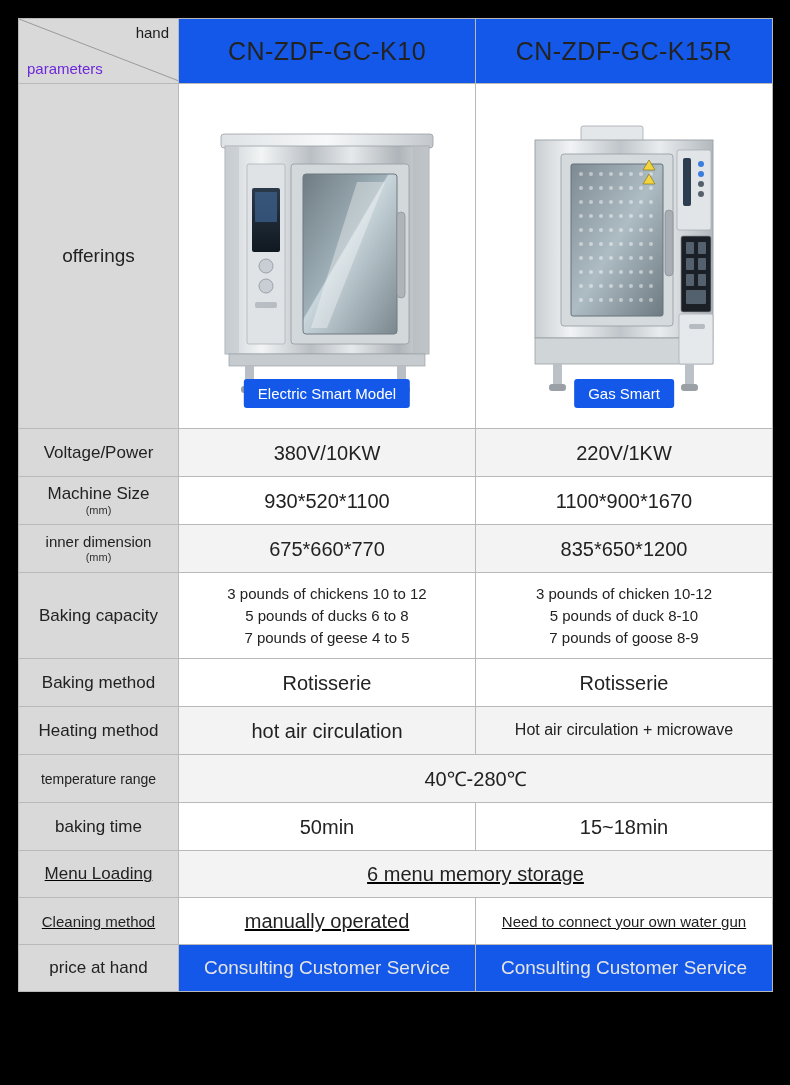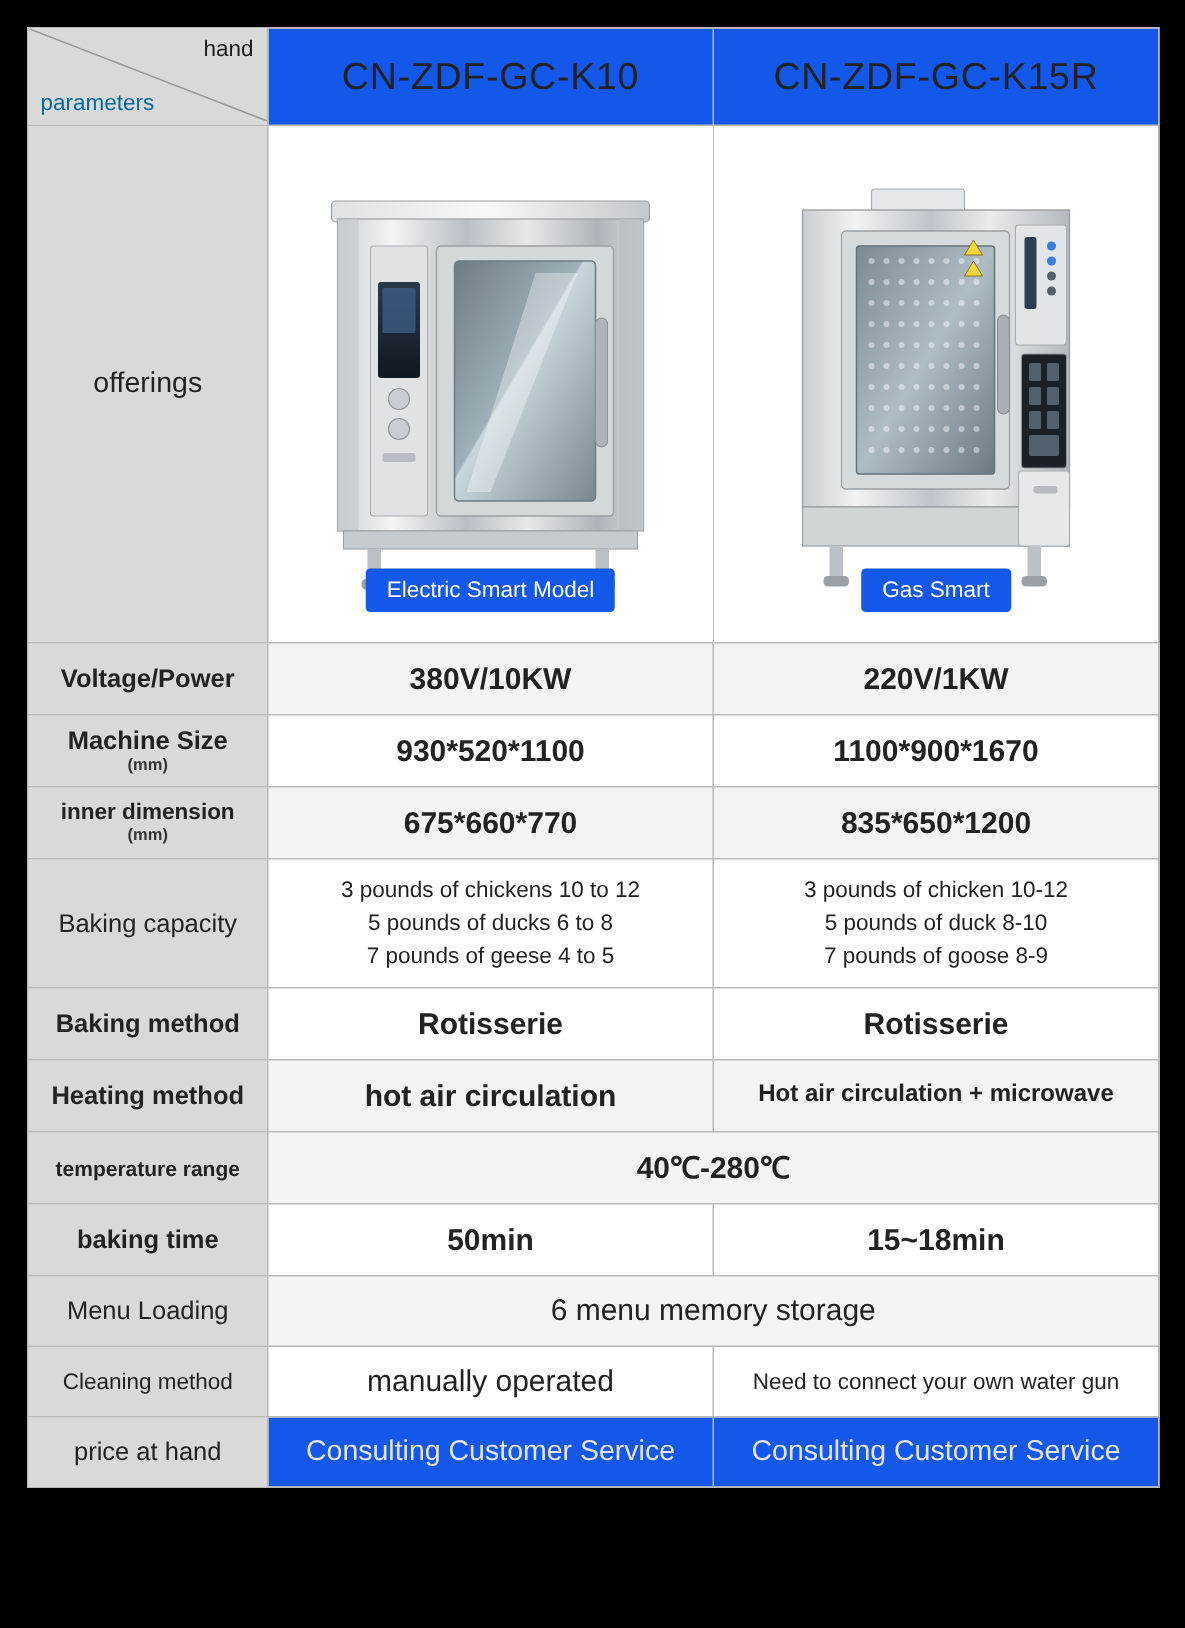--- a/index.html
+++ b/index.html
@@ -73,21 +73,21 @@
     top: 5px;
     right: 9px;
     font-size: 15px;
     color: #1d1d1d;
   }
   .hdr-corner .params {
     position: absolute;
     bottom: 6px;
     left: 8px;
     font-size: 15px;
-    color: #0369a1;
+    color: #6d28d9;
   }
   .hdr-blue {
     background: #1358e8;
     color: #ffffff;
     font-size: 25px;
     letter-spacing: 0.5px;
     height: 62px;
     font-weight: normal;
   }
   .hdr-blue.alt { background: #1358e8; }
@@ -135,22 +135,22 @@
     line-height: 1.45;
     text-align: center;
   }
   .val.blue {
     background: #1358e8;
     color: #e5e5e5;
     font-size: 19px;
     line-height: 1.35;
     padding: 10px 6px;
   }
-  .rowh-42 { height: 42px; }
-  .rowh-48 { height: 48px; font-weight: bold; }
+  .rowh-42 { height: 42px; text-decoration: underline; }
+  .rowh-48 { height: 48px; }
 
   
   .oven-svg { display:block; }
 </style>
 </head>
 <body>
 
 <div class="page">
   <table class="spec">
     <colgroup>

